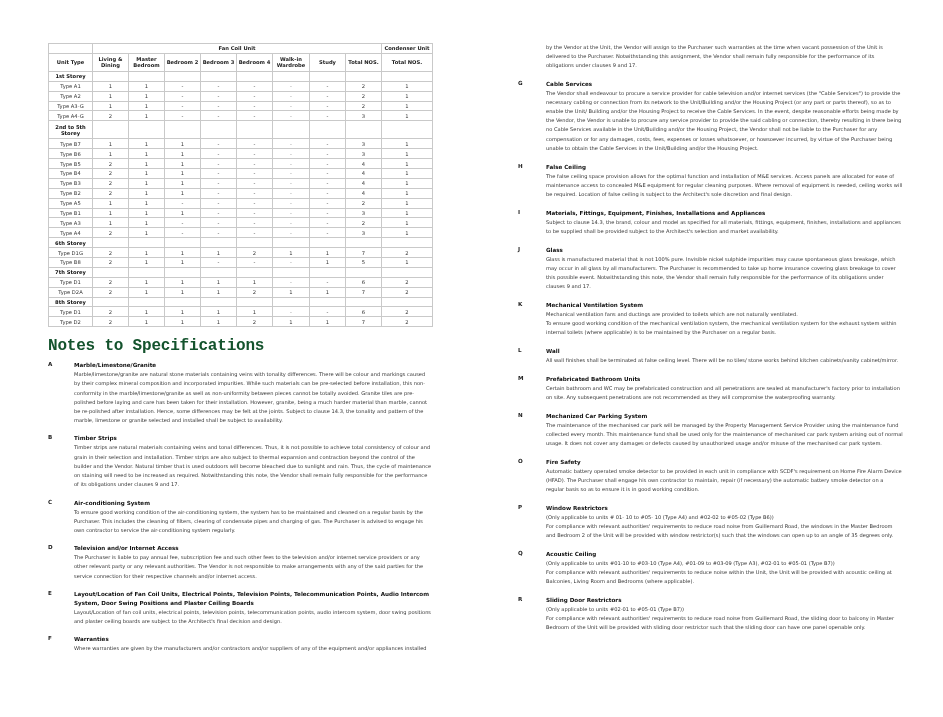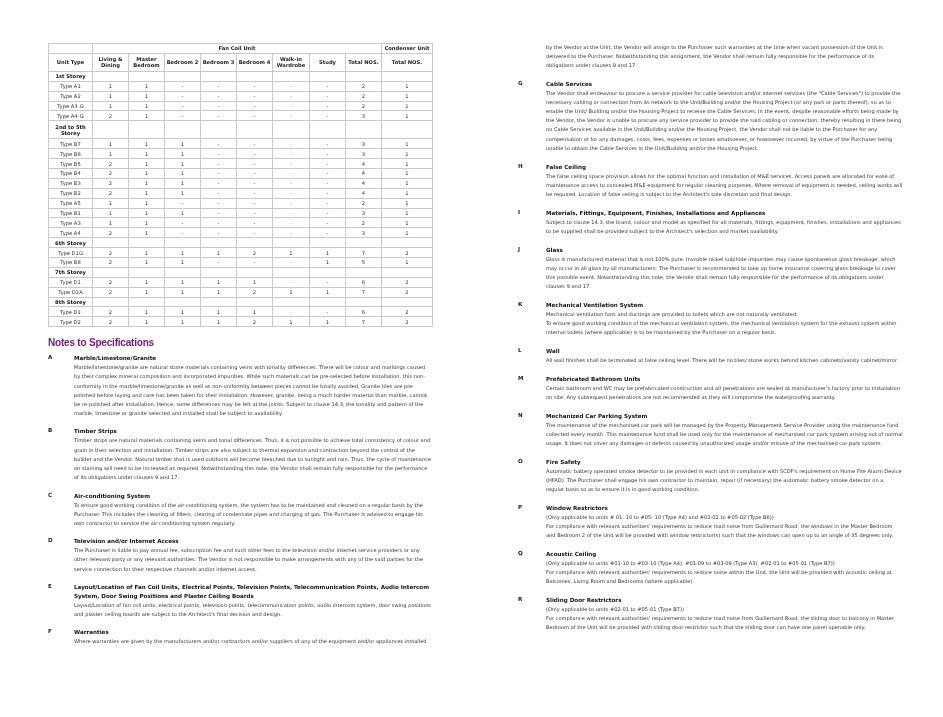--- a/index.html
+++ b/index.html
@@ -5,21 +5,21 @@
   html, body { margin: 0; padding: 0; background: #ffffff; }
   body { width: 943px; height: 717px; position: relative; overflow: hidden; font-family: "DejaVu Sans", sans-serif; color: #222; }
   .col-left { position: absolute; left: 48px; top: 43px; width: 384px; }
   .col-right { position: absolute; left: 518px; top: 43px; width: 385px; }
   table.spec { border-collapse: collapse; width: 384px; font-size: 5.2px; table-layout: fixed; }
   table.spec td, table.spec th { border: 0.6px solid #c9c9c9; text-align: center; padding: 0; height: 8.9px; line-height: 8px; font-weight: normal; color: #333; }
   table.spec th { font-weight: bold; color: #222; }
   table.spec th.hdr2 { height: 17px; line-height: 6px; }
   table.spec td.storey { font-weight: bold; color: #111; }
   table.spec tr.storey2 td { height: 17px; line-height: 6px; }
-  .notes-title { font-family: Liberation Sans, sans-serif; font-weight: bold; font-size: 10px; margin: 10px 0 6px 0; color: #701a75; letter-spacing: -0.2px; }
+  .notes-title { font-family: Liberation Mono, monospace; font-weight: bold; font-size: 16px; margin: 10px 0 6px 0; color: #14532d; letter-spacing: -0.2px; }
   .note { position: relative; margin-bottom: 9px; }
   .note .letter { position: absolute; left: 0; top: 0; font-weight: bold; font-size: 5.6px; }
   .note .body { margin-left: 26px; }
   .note .title { font-weight: bold; font-size: 5.6px; line-height: 9px; color: #111; }
   .note .text { font-size: 5.1px; line-height: 9.2px; color: #333; }
   .col-right .note .body { margin-left: 28px; }
   .col-right .note { margin-bottom: 9.5px; }
   .cont { font-size: 5.1px; line-height: 9.2px; color: #333; margin-left: 28px; margin-bottom: 9px; }
 </style>
 </head>

